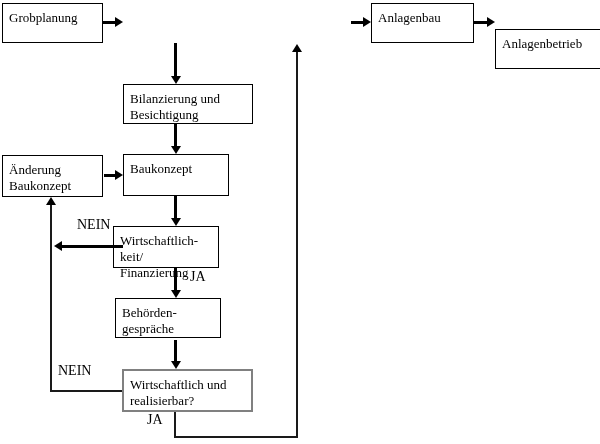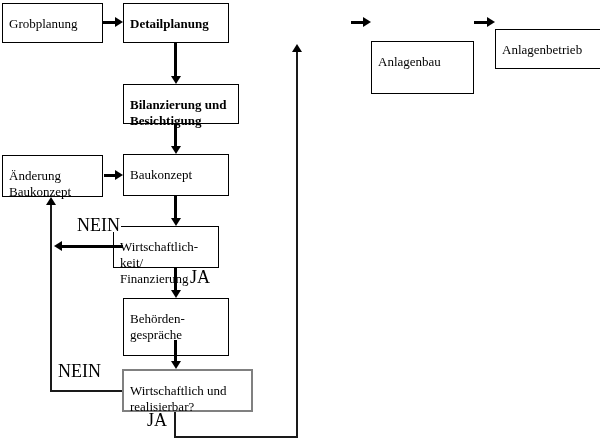--- a/index.html
+++ b/index.html
@@ -11,56 +11,55 @@
     color:#000;
     overflow:hidden;
   }
   .box{
     position:absolute;
     background:#fff;
     border:1px solid #000;
     box-sizing:border-box;
     font-size:13px;
     line-height:16px;
-    padding:12px 4px 2px 6px;
+    padding:6px 4px 2px 6px;
     white-space:pre-line;
   }
   .box.bold{font-weight:bold;}
   .box.gray{border:2px solid #808080;}
   .hline,.vline{position:absolute;background:#000;}
   .thin{background:#1a1a1a;}
   .ah{position:absolute;width:0;height:0;}
   .ah-right{border-top:5px solid transparent;border-bottom:5px solid transparent;border-left:8px solid #000;}
   .ah-left{border-top:5px solid transparent;border-bottom:5px solid transparent;border-right:8px solid #000;}
   .ah-down{border-left:5px solid transparent;border-right:5px solid transparent;border-top:8px solid #000;}
   .ah-up{border-left:5px solid transparent;border-right:5px solid transparent;border-bottom:8px solid #000;}
   .edge-label{
     position:absolute;
-    font-size:18px;
+    font-size:14px;
     line-height:14px;
     background:#fff;
     padding:0 1px;
   }
 </style>
 </head>
 <body>
 
 <div id="canvas">
 
   <div class="box" style="left:2px;top:3px;width:101px;height:40px;">Grobplanung</div>
-  <div class="box bold" style="left:123px;top:3px;width:106px;height:40px;">Detailplanung</div>
-  <div class="box" style="left:371px;top:3px;width:103px;height:53px;margin-top:38px;">Anlagenbau</div>
+  <div class="box" style="left:371px;top:3px;width:103px;height:40px;">Anlagenbau</div>
   <div class="box" style="left:495px;top:3px;width:117px;height:40px;margin-top:26px;">Anlagenbetrieb</div>
 
-  <div class="box" style="left:123px;top:84px;width:116px;height:40px;font-weight:bold;">Bilanzierung und
+  <div class="box" style="left:123px;top:84px;width:130px;height:40px;">Bilanzierung und
 Besichtigung</div>
   <div class="box" style="left:123px;top:154px;width:106px;height:42px;">Baukonzept</div>
   <div class="box" style="left:113px;top:226px;width:106px;height:42px;">Wirtschaftlich-
 keit/ Finanzierung</div>
-  <div class="box" style="left:123px;top:298px;width:106px;height:58px;">Behörden-
+  <div class="box" style="left:115px;top:298px;width:106px;height:40px;">Behörden-
 gespräche</div>
   <div class="box gray" style="left:122px;top:369px;width:131px;height:43px;">Wirtschaftlich und
 realisierbar?</div>
 
   <div class="box" style="left:2px;top:155px;width:101px;height:42px;">Änderung
 Baukonzept</div>
 
   <div class="hline" style="left:103px;top:21px;width:12px;height:3px;"></div>
   <div class="ah ah-right" style="left:115px;top:17px;"></div>
 

